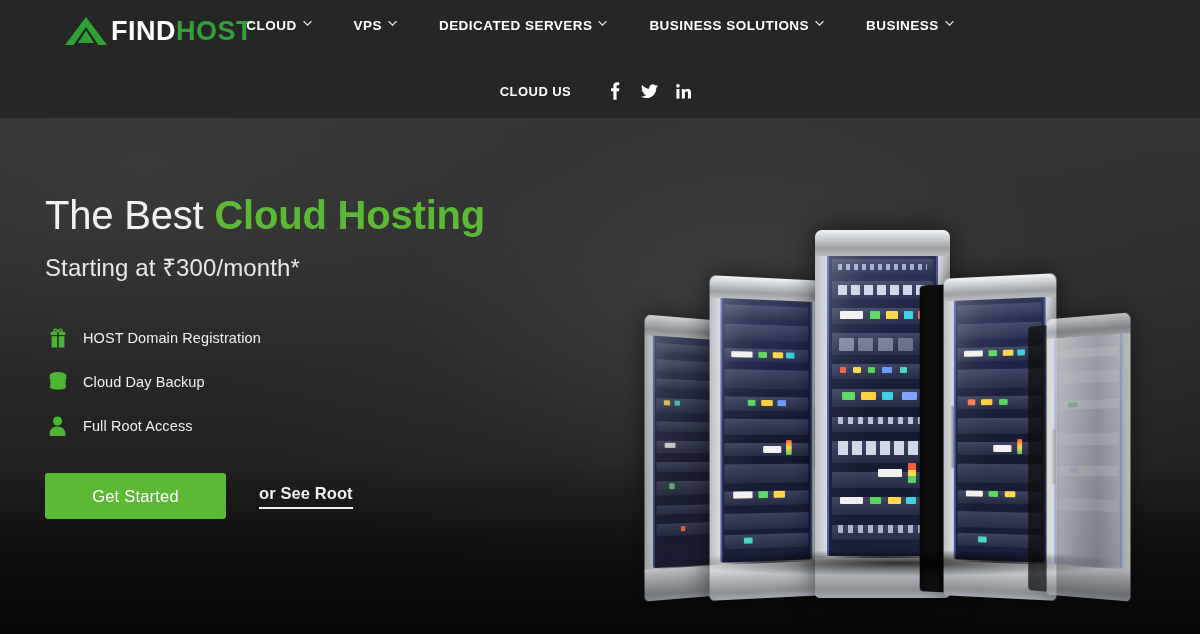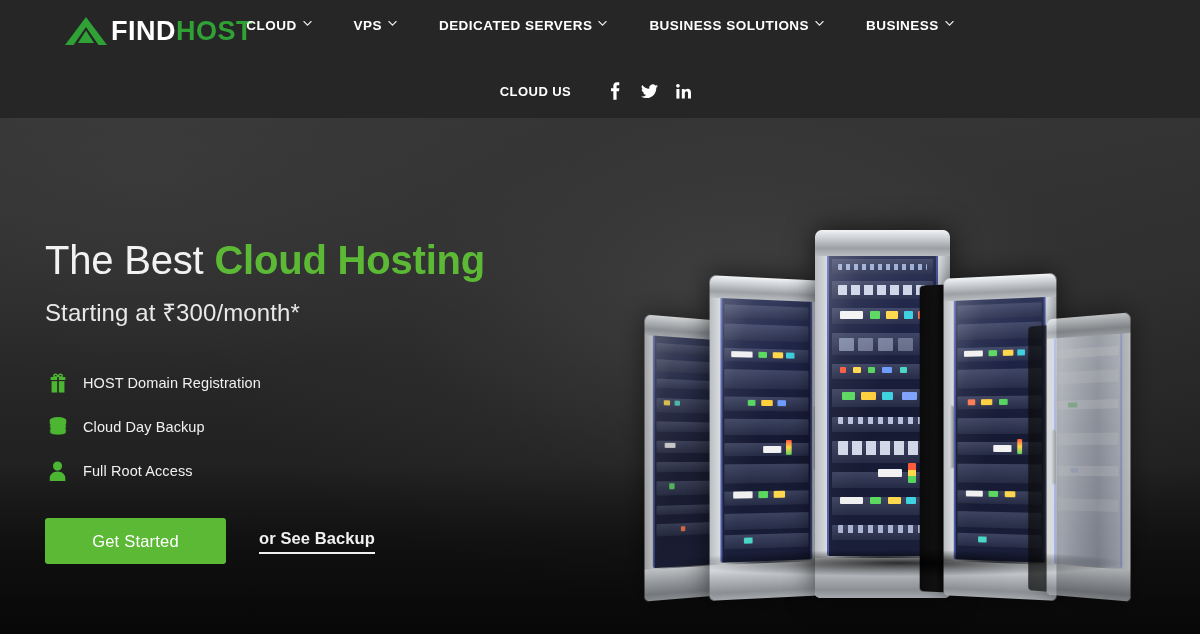--- a/index.html
+++ b/index.html
@@ -70,21 +70,21 @@
   }
   .hero-floor {
     position:absolute; left:0; bottom:0; width:1200px; height:170px;
     background:linear-gradient(180deg, rgba(10,10,10,0) 0%, rgba(8,8,8,0.55) 45%, rgba(5,5,5,0.85) 100%);
   }
 
   
   .copy { position:absolute; left:45px; top:75px; width:560px; z-index:5; }
   .headline {
     font-size:40px; font-weight:normal; color:#f2f2f2;
-    letter-spacing:-0.2px; line-height:1.1; white-space:nowrap;margin-top:45px;
+    letter-spacing:-0.2px; line-height:1.1; white-space:nowrap;
   }
   .headline .accent { color:#5cb935; font-weight:bold; }
   .subhead {
     margin-top:13px; font-size:24px; color:#e8e8e8; font-weight:normal;
     letter-spacing:0.1px;
   }
 
   .features { margin-top:39px; }
   .feature {
     display:flex; align-items:center; height:31px; margin-bottom:13px;
@@ -461,18 +461,18 @@
               <path d="M11.5 12.6c-5 0-8.5 3.2-8.5 7.2V23h17v-3.2c0-4-3.5-7.2-8.5-7.2z" fill="#4cb532"></path>
             </svg>
           </span>
           <span class="feature-label">Full Root Access</span>
         </div>
 
       </div>
 
       <div class="cta-row">
         <button class="btn-primary">Get Started</button>
-        <a class="link-plans">or See Backup</a>
+        <a class="link-plans">or See Root</a>
       </div>
     </div>
 
   </div>
 </div>
 
 </body></html>

